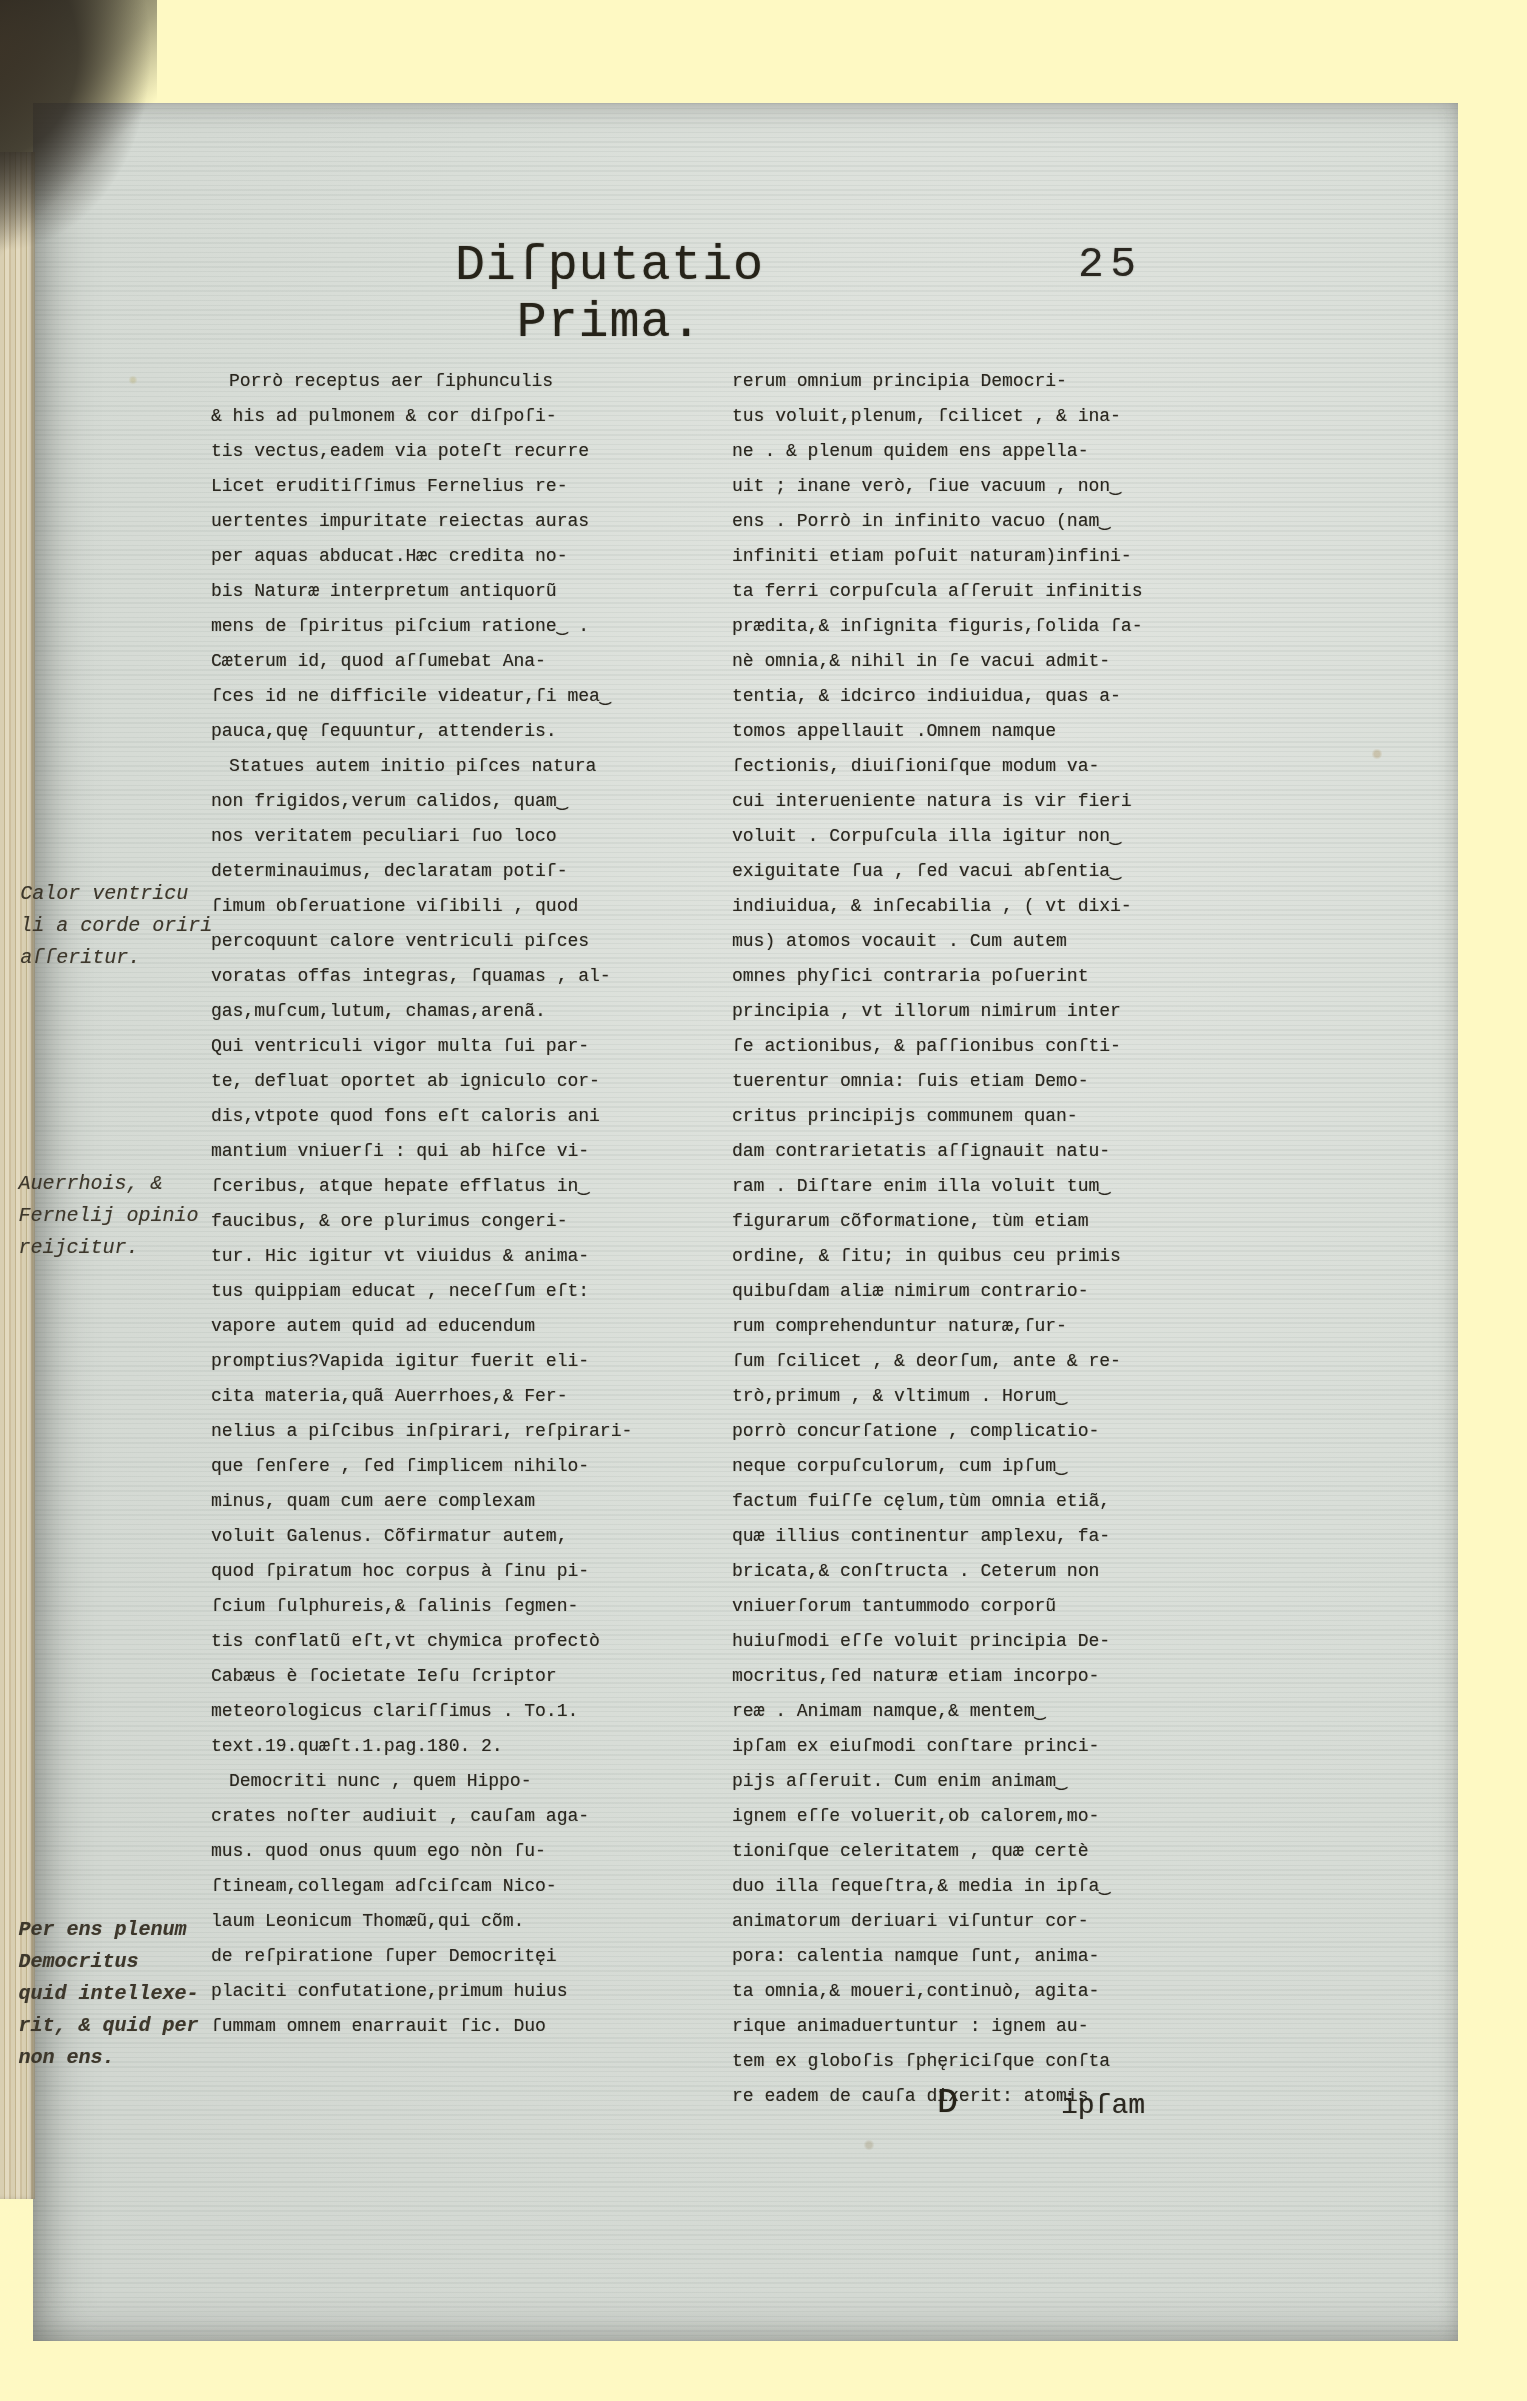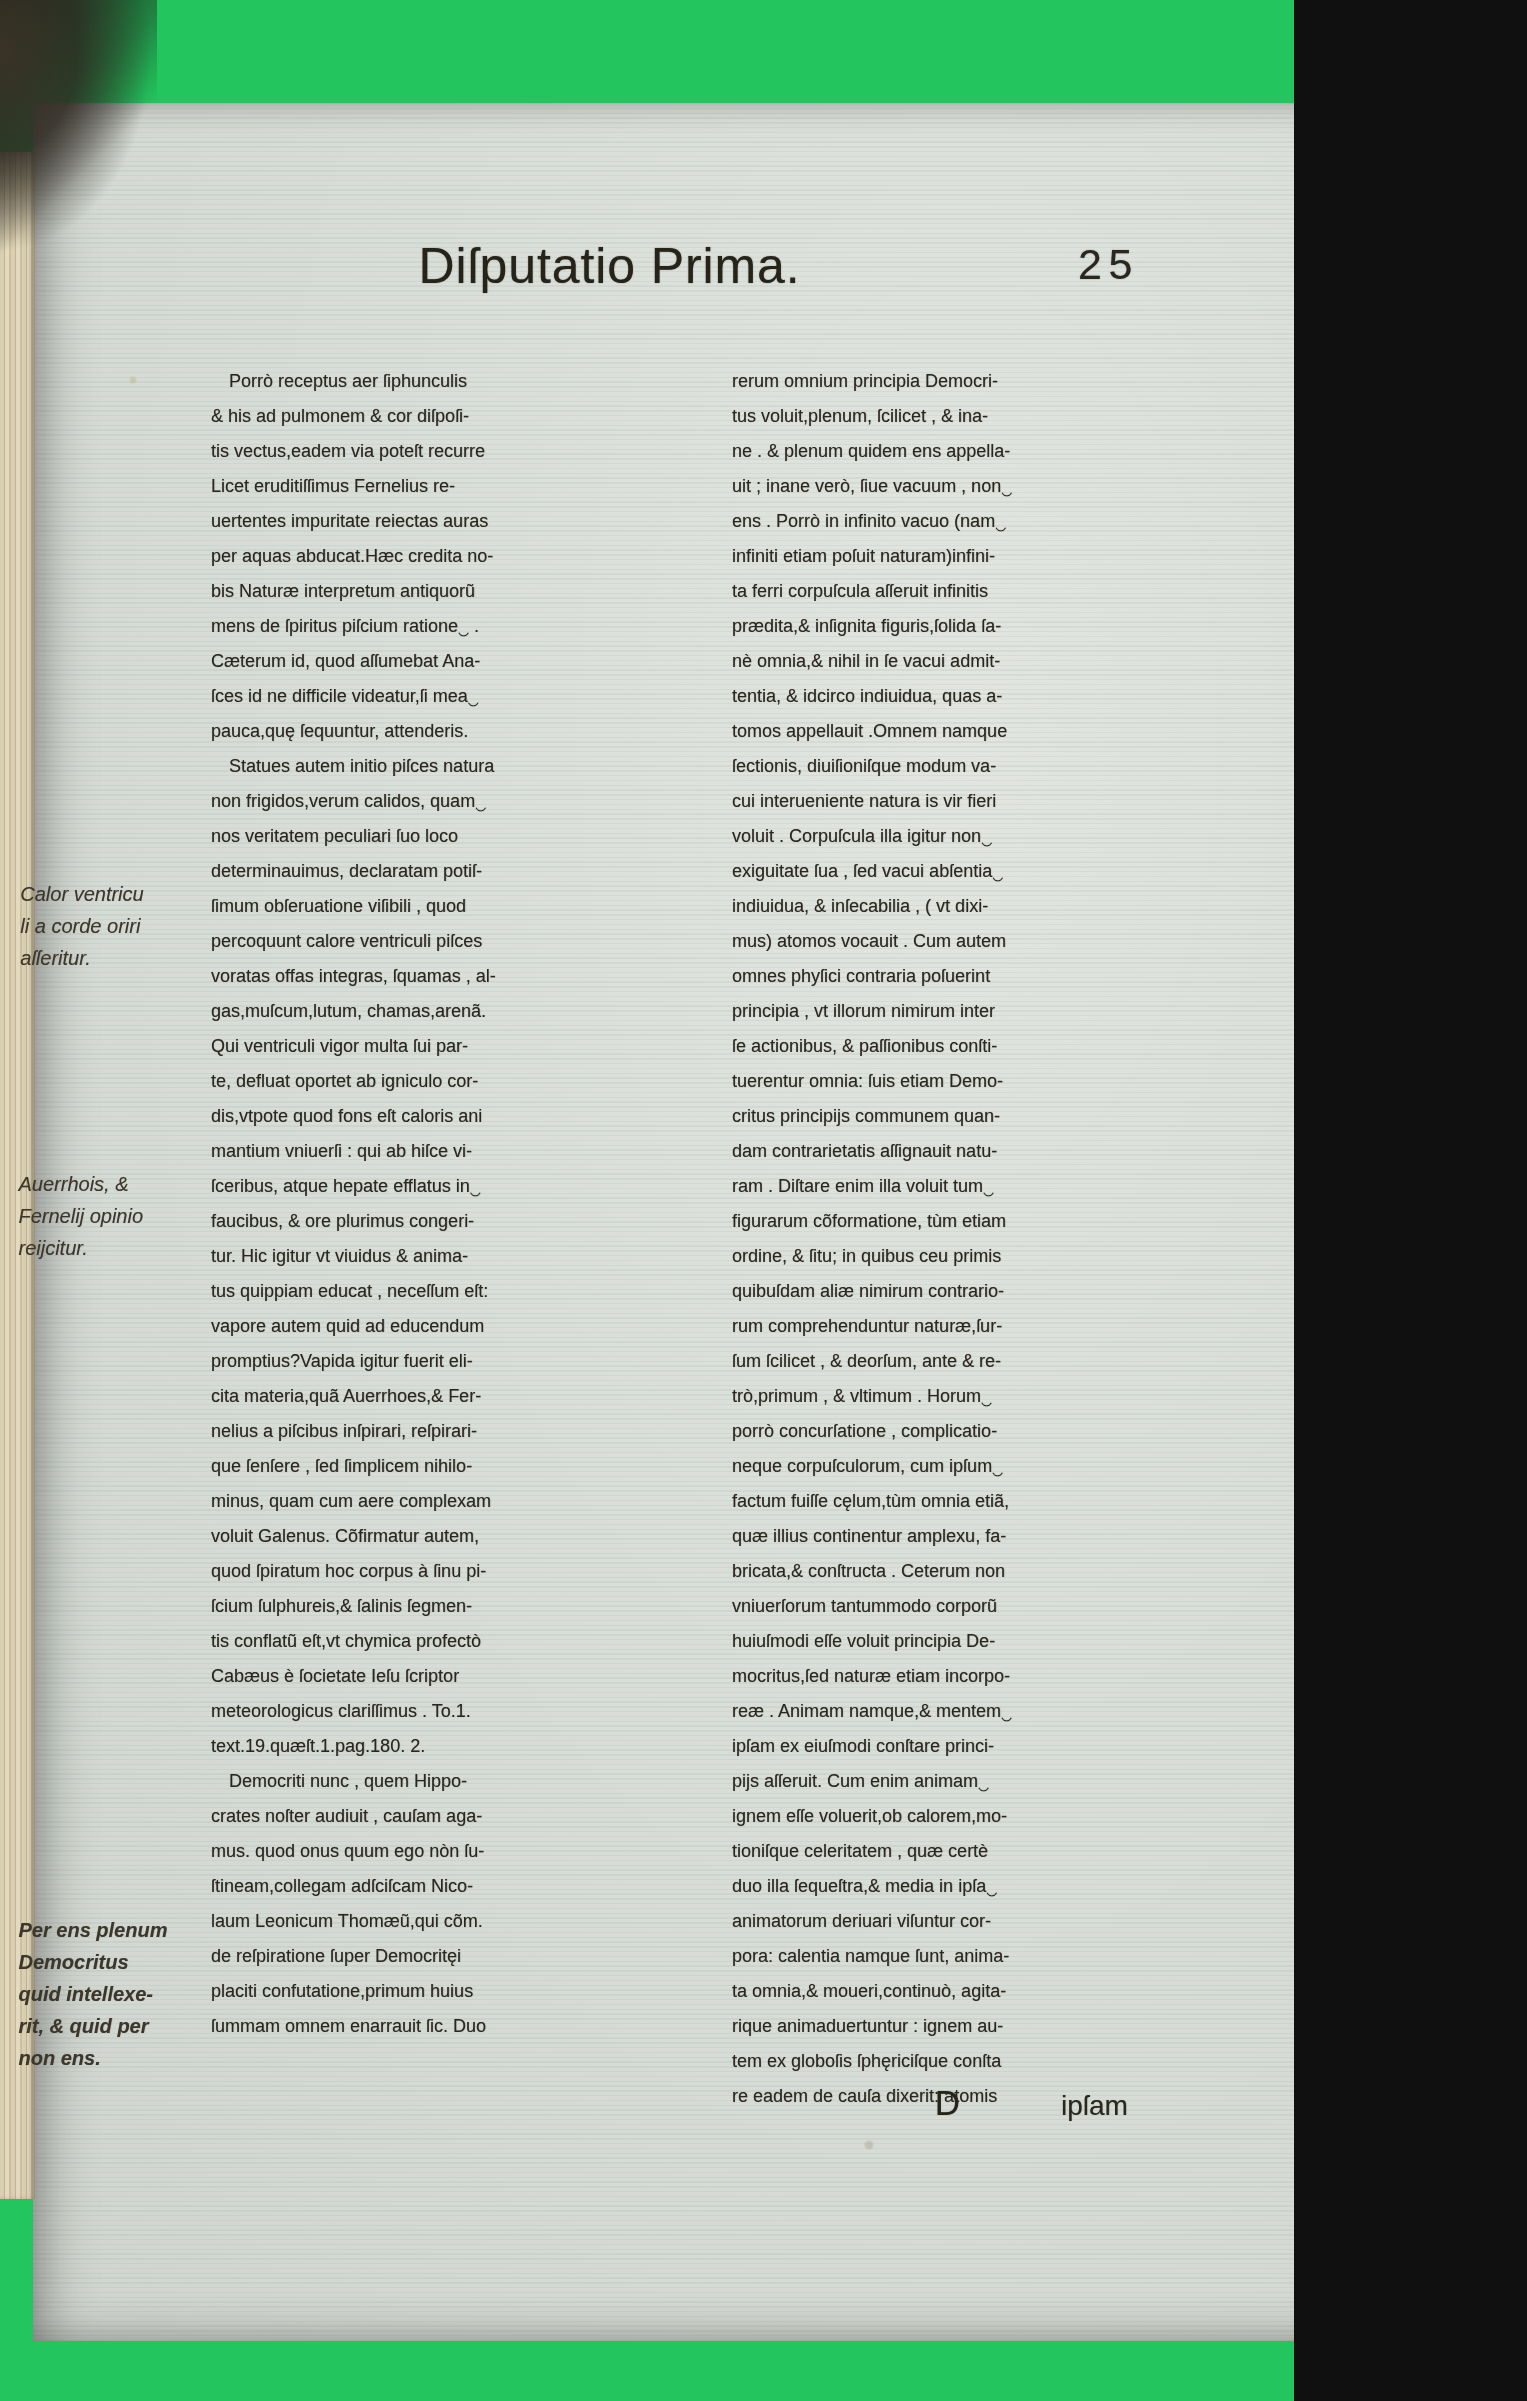--- a/index.html
+++ b/index.html
@@ -1,21 +1,21 @@
 <!DOCTYPE html>
 <html style="font-size:15px"><head>
 <meta charset="utf-8">
 <style>
   html,body{margin:0;padding:0;background:#101010;}
   .photo{
     position:relative;
-    width:1294px;height:2401px;
-    background:#22c55e;
+    width:1527px;height:2401px;
+    background:#fef9c3;
     overflow:hidden;
-    font-family:Liberation Sans, sans-serif;
+    font-family:Liberation Mono, monospace;
   }
   
   .paper{
     position:absolute;left:33px;top:103px;width:1425px;height:2238px;
     background:
       radial-gradient(circle at 1344px 651px, rgba(150,110,40,.25) 0 2.8px, rgba(150,110,40,0) 5.5px),
       radial-gradient(circle at 836px 2042px, rgba(120,95,40,.20) 0 2.8px, rgba(120,95,40,0) 5.5px),
       radial-gradient(circle at 100px 277px, rgba(170,150,60,.25) 0 1.8px, rgba(170,150,60,0) 4.6px),
       repeating-linear-gradient(180deg, rgba(122,136,130,0.10) 0px, rgba(122,136,130,0.10) 1.5px, rgba(0,0,0,0) 1.5px, rgba(0,0,0,0) 4.8px),
       radial-gradient(ellipse at 65% 28%, #e2e5e0 0%, #d9ded8 45%, #d0d5cf 100%);

